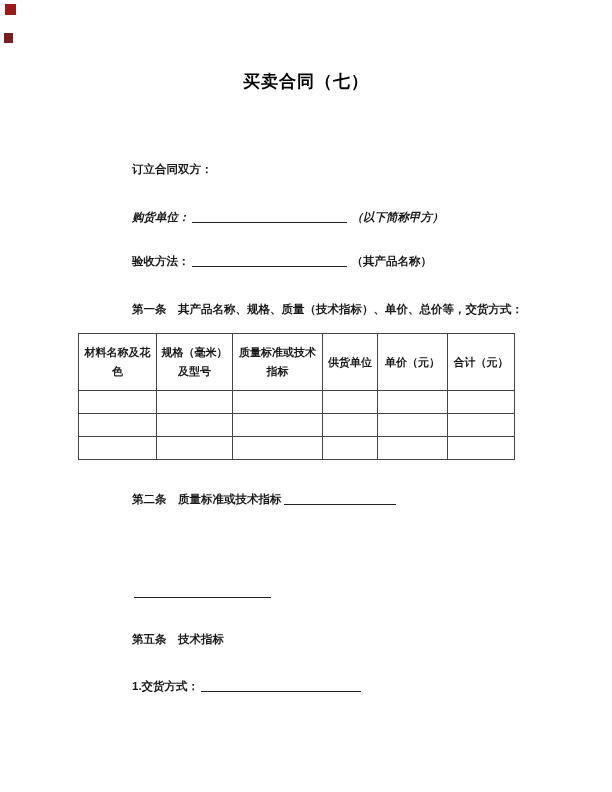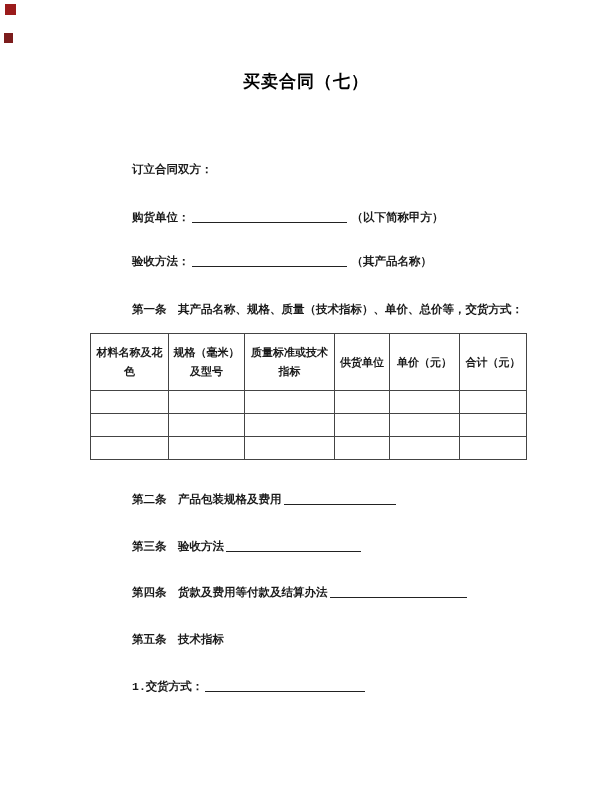--- a/index.html
+++ b/index.html
@@ -31,46 +31,46 @@
 
   .line {
     position: absolute;
     left: 132px;
     font-size: 11.5px;
     font-weight: bold;
     white-space: nowrap;
     color: #1a1a1a;
   }
   .line-intro    { top: 150px; }
-  .line-buyer    { top: 198px; }
+  .line-buyer    { top: 198px; font-style: italic; }
   .line-supplier { top: 242px; }
   .line-clause1  { top: 290px; }
   .line-clause2  { top: 480px; }
   .line-clause3  { top: 527px; }
   .line-clause4  { top: 573px; }
   .line-clause5  { top: 620px; }
-  .line-delivery { top: 667px; font-family: Liberation Mono, monospace; }
+  .line-delivery { top: 667px; }
 
   .blank {
     display: inline-block;
     border-bottom: 1px solid #222;
     height: 12px;
     vertical-align: -2px;
     margin-left: 2px;
   }
   .blank-party    { width: 155px; margin-right: 5px; }
   .blank-clause2  { width: 112px; }
   .blank-clause3  { width: 135px; }
   .blank-clause4  { width: 137px; }
   .blank-delivery { width: 160px; }
 
   table.spec-table {
     position: absolute;
     top: 333px;
-    left: 90px;
+    left: 78px;
     width: 436px;
     border-collapse: collapse;
     table-layout: fixed;
   }
   .spec-table td, .spec-table th {
     border: 1px solid #444;
     font-size: 11px;
     font-weight: bold;
     text-align: center;
     vertical-align: middle;
@@ -138,23 +138,22 @@
       <td></td>
       <td></td>
       <td></td>
       <td></td>
       <td></td>
       <td></td>
     </tr>
   </tbody>
     </table>
 
-  <p class="line line-clause2"><span>第二条　产品包装规格及费用</span><span class="blank blank-clause2"></span></p>
+  <p class="line line-clause2"><span>第二条　质量标准或技术指标</span><span class="blank blank-clause2"></span></p>
 
-  <p class="line line-clause3"><span>第三条　验收方法</span><span class="blank blank-clause3"></span></p>
 
-  <p class="line line-clause4"><span>第四条　货款及费用等付款及结算办法</span><span class="blank blank-clause4"></span></p>
+  <p class="line line-clause4"><span class="blank blank-clause4"></span></p>
 
   <p class="line line-clause5">第五条　技术指标</p>
 
   <p class="line line-delivery"><span>1.交货方式：</span><span class="blank blank-delivery"></span></p>
 
 </div>
 
 </body></html>

